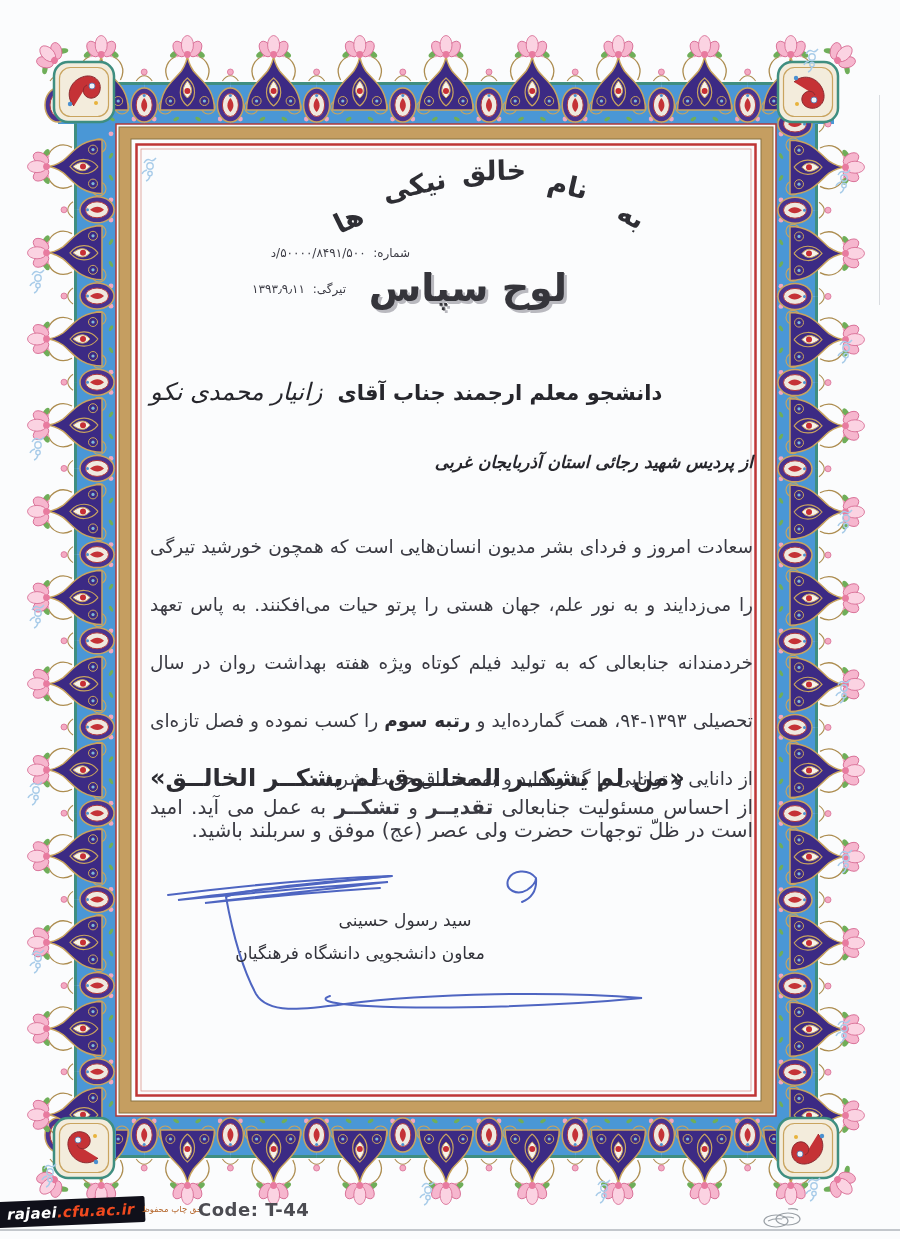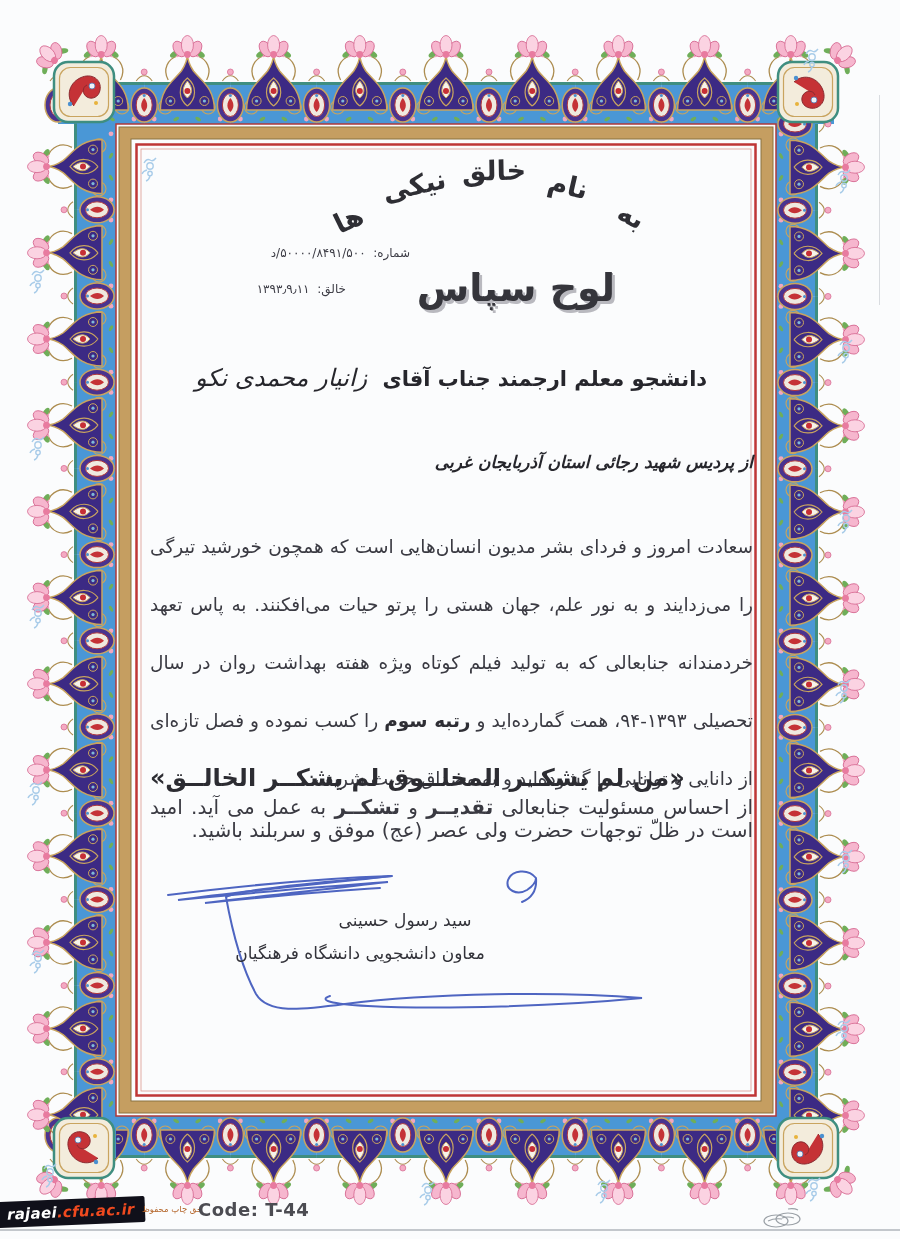--- a/index.html
+++ b/index.html
@@ -5,23 +5,23 @@
   html,body{margin:0;padding:0;}
   body{width:900px;height:1239px;position:relative;overflow:hidden;
        background:#fbfcfd;font-family:"DejaVu Sans",sans-serif;}
   #cert{position:absolute;left:0;top:0;width:900px;height:1239px;}
   #border-svg{position:absolute;left:0;top:0;width:900px;height:1239px;}
   
   .arch-word{position:absolute;font-weight:bold;font-size:27px;color:#2e2e34;white-space:nowrap;}
   .num-line{position:absolute;direction:rtl;font-size:12px;color:#3d3d46;white-space:nowrap;}
   .big-title{position:absolute;left:368px;top:266px;width:200px;text-align:center;
              font-size:38px;font-weight:bold;color:#35353b;direction:rtl;white-space:nowrap;
-             text-shadow:3px 3px 0 #b9b9bf,1px 1px 0 #9b9b9f;margin-left:48px;}
-  
-  .recip{position:absolute;left:150px;top:364px;width:602px;direction:rtl;text-align:center;white-space:nowrap;color:#26262c;}
+             text-shadow:3px 3px 0 #b9b9bf,1px 1px 0 #9b9b9f;}
+  
+  .recip{position:absolute;left:150px;top:378px;width:602px;direction:rtl;text-align:left;white-space:nowrap;color:#26262c;}
   .recip .salut{font-weight:bold;font-size:21px;}
   .recip .name{font-size:24px;font-style:italic;}
   .campus{position:absolute;left:150px;top:452px;width:603px;direction:rtl;text-align:right;
           font-size:17px;font-style:italic;font-weight:bold;color:#26262c;white-space:nowrap;}
   
   .bodytxt{position:absolute;left:150px;top:518px;width:603px;direction:rtl;
            text-align:justify;text-align-last:right;font-size:18.5px;line-height:58px;color:#3a3a42;}
   .bodytxt b{color:#2e2e34;}
   .hadith{position:absolute;left:150px;top:764px;width:603px;direction:rtl;text-align:left;
           font-size:24px;font-weight:bold;color:#2c2c32;white-space:nowrap;}
@@ -214,21 +214,21 @@
     <span class="arch-word" style="left:462px;top:155px;transform:rotate(-1deg);">خالق</span>
     <span class="arch-word" style="left:382px;top:170px;transform:rotate(-13deg);">نیکی</span>
     <span class="arch-word" style="left:334px;top:204px;transform:rotate(-26deg);">ها</span>
   </div>
 
   <div class="num-line" style="right:490px;top:246px;">
     <span>شماره:</span>&nbsp;
     <span>۵۰۰۰۰/۸۴۹۱/۵۰۰/د</span>
   </div>
   <div class="num-line" style="right:554px;top:282px;">
-    <span>خالق:</span>&nbsp;
+    <span>تیرگی:</span>&nbsp;
     <span>۱۳۹۳٫۹٫۱۱</span>
   </div>
 
   <div class="big-title">لوح سپاس</div>
 
   <div class="recip">
     <span class="salut">دانشجو معلم ارجمند جناب آقای</span>
     <span>&nbsp;</span>
     <span class="name">زانیار محمدی نکو</span>
   </div>

